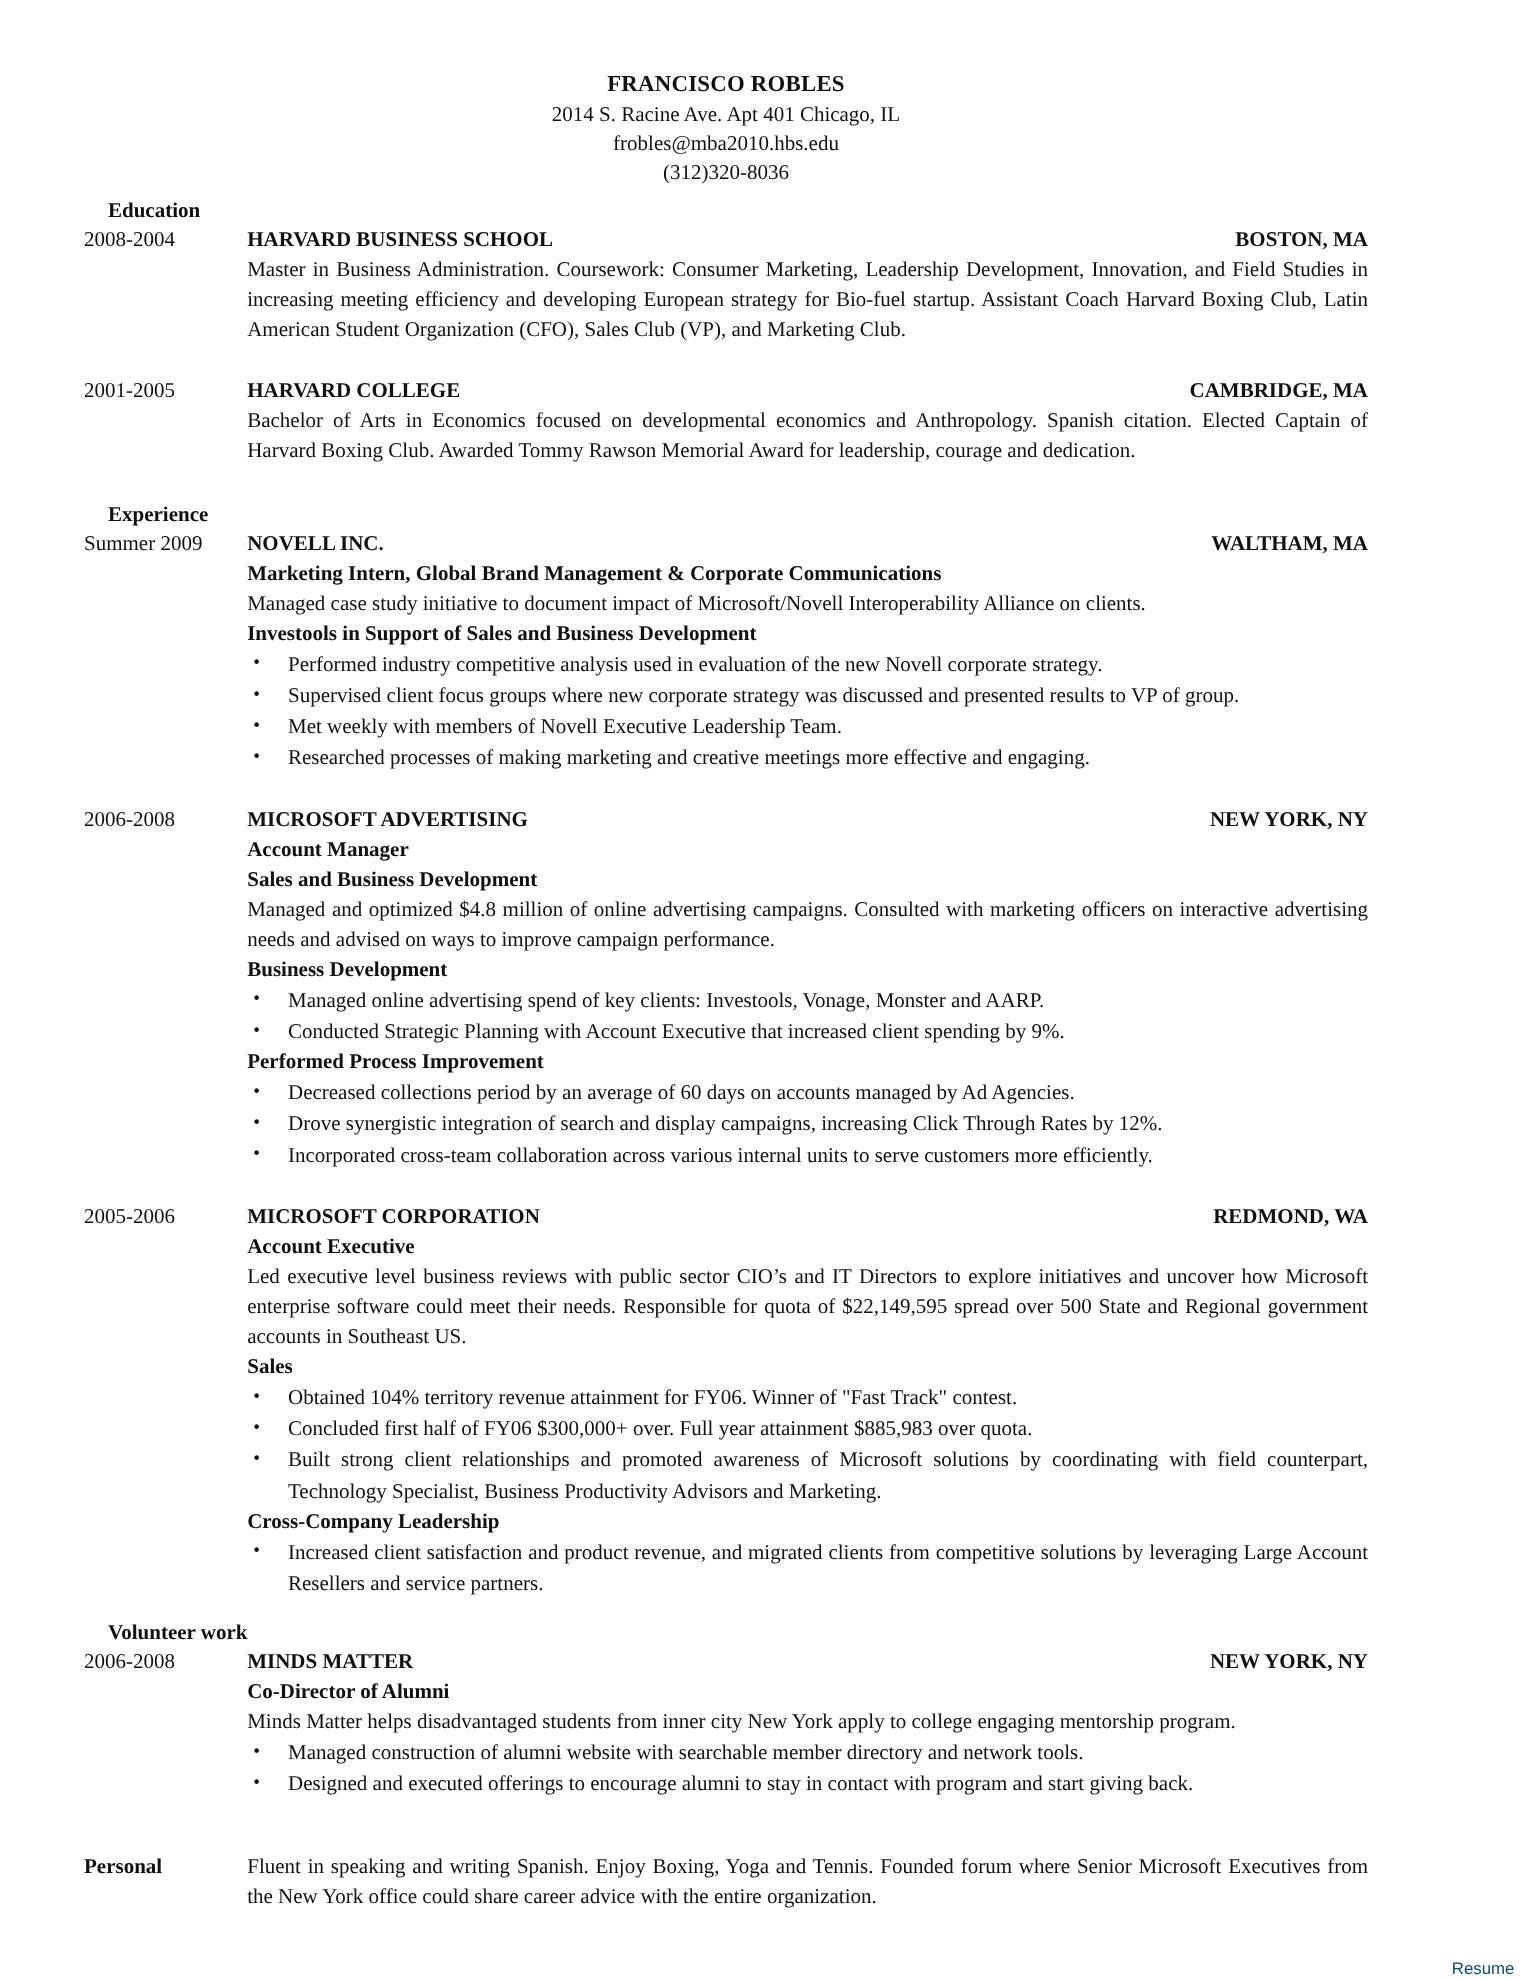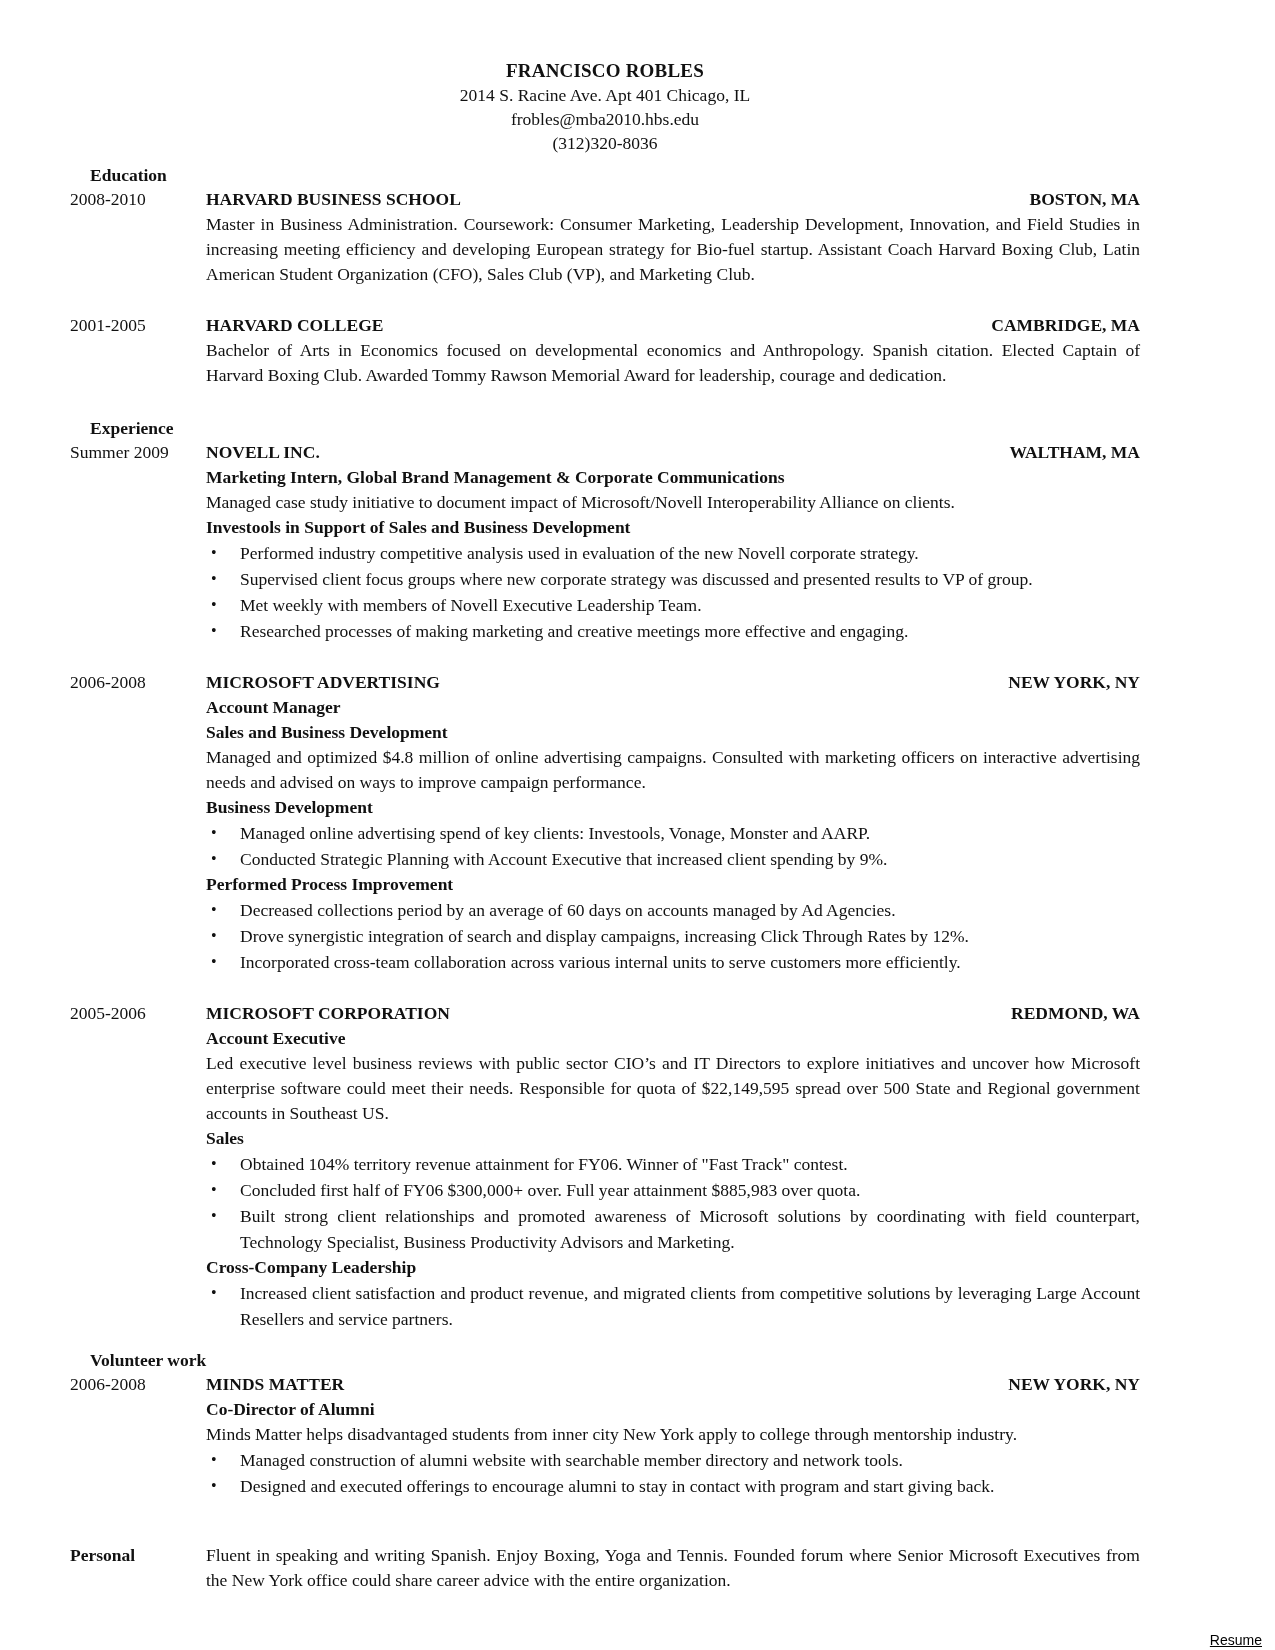--- a/index.html
+++ b/index.html
@@ -55,42 +55,41 @@
   }
   ul.bullets li::before {
     content: "\2022";
     position: absolute; left: 5px; top: 0;
     font-size: 16px;
   }
   .footer-label {
     position: absolute;
     right: 13px; bottom: 0px;
     font-family: "Liberation Sans", sans-serif;
-    font-size: 14px; color: #000000;
+    font-size: 14px; color: #0c4a6e;
     line-height: 20px;
-    text-decoration: underline;
   }
 </style>
 </head>
 <body>
 
 <div class="page">
   <div class="content">
 
     <div class="header">
       <div class="name">FRANCISCO ROBLES</div>
       <div class="contact-line">2014 S. Racine Ave.  Apt 401  Chicago, IL</div>
       <div class="contact-line">frobles@mba2010.hbs.edu</div>
       <div class="contact-line">(312)320-8036</div>
     </div>
 
     <div class="section-heading first">Education</div>
 
     <div class="entry">
-      <div class="date-col">2008-2010</div>
+      <div class="date-col">2008-2004</div>
       <div class="main-col">
         <div class="org-line">
           <span>HARVARD BUSINESS SCHOOL</span>
           <span>BOSTON, MA</span>
         </div>
         <p class="para">Master in Business Administration.  Coursework: Consumer Marketing, Leadership Development, Innovation, and Field Studies in increasing meeting efficiency and developing European strategy for Bio-fuel startup. Assistant Coach Harvard Boxing Club, Latin American Student Organization (CFO), Sales Club (VP), and Marketing Club.</p>
       </div>
     </div>
 
     <div class="entry gap">
@@ -174,21 +173,21 @@
     <div class="section-heading tight">Volunteer work</div>
 
     <div class="entry">
       <div class="date-col">2006-2008</div>
       <div class="main-col">
         <div class="org-line">
           <span>MINDS MATTER</span>
           <span>NEW YORK, NY</span>
         </div>
         <div class="role">Co-Director of Alumni</div>
-        <p class="para">Minds Matter helps disadvantaged students from inner city New York apply to college through mentorship industry.</p>
+        <p class="para">Minds Matter helps disadvantaged students from inner city New York apply to college engaging mentorship program.</p>
         <ul class="bullets">
           <li>Managed construction of alumni website with searchable member directory and network tools.</li>
           <li>Designed and executed offerings to encourage alumni to stay in contact with program and start giving back.</li>
         </ul>
       </div>
     </div>
 
     <div class="entry" style="margin-top:44px;">
       <div class="date-col" style="font-weight:700;">Personal</div>
       <div class="main-col">

